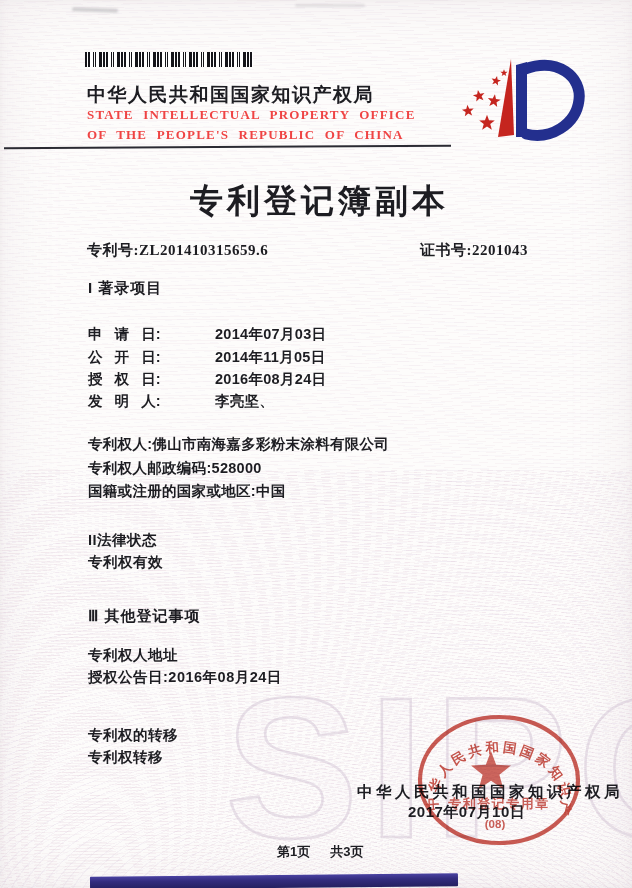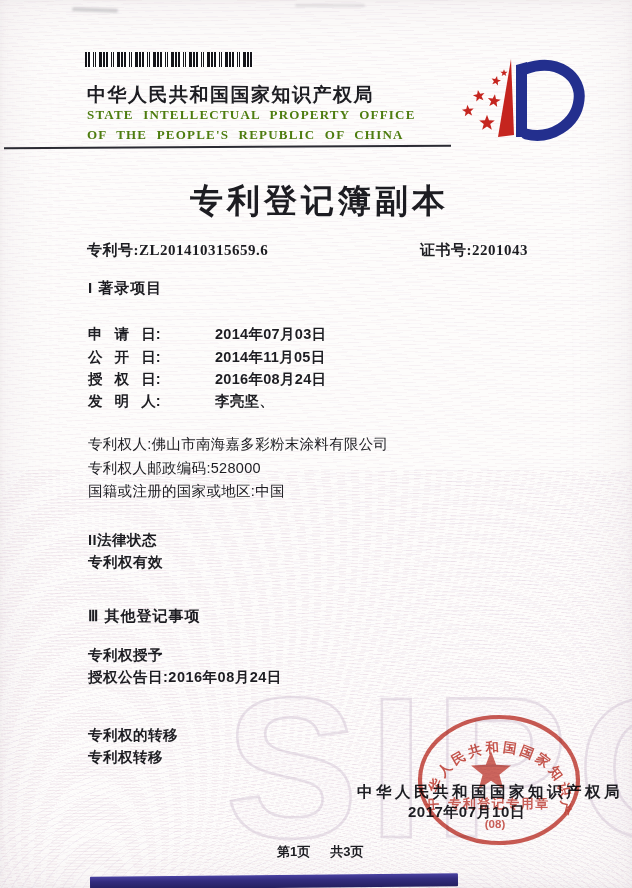--- a/index.html
+++ b/index.html
@@ -30,32 +30,32 @@
   .smudge{background:rgba(120,120,125,.3);filter:blur(1px);border-radius:2px;}
 
   .barcode{
     left:85px;top:52px;width:168px;height:15px;z-index:3;
     background:repeating-linear-gradient(90deg,
       #15151a 0 2px,#fff 2px 3px,#15151a 3px 5px,#fff 5px 8px,
       #15151a 8px 9px,#fff 9px 10px,#15151a 10px 11px,#fff 11px 14px,
       #15151a 14px 17px,#fff 17px 18px);
   }
   .cn-header{left:87px;top:82px;font-size:19px;font-weight:700;letter-spacing:1.5px;white-space:nowrap;}
-  .en-header{left:87px;font-family:"Liberation Serif",serif;font-size:13px;font-weight:700;letter-spacing:1.2px;word-spacing:5px;white-space:nowrap;color:#4d7c0f;}
+  .en-header{left:87px;font-family:"Liberation Serif",serif;font-size:13px;font-weight:700;letter-spacing:1.2px;word-spacing:5px;white-space:nowrap;color:#ef4444;}
   .rule{left:4px;top:146px;width:447px;height:2px;background:#2b2b33;transform:rotate(-.35deg);}
 
   .doc-title{left:190px;top:179px;font-size:33px;font-weight:700;letter-spacing:4px;white-space:nowrap;}
   .num{font-size:15px;font-weight:700;letter-spacing:.5px;white-space:nowrap;font-family:Liberation Serif, serif;}
 
   .sec-h{font-size:15px;font-weight:700;letter-spacing:1px;white-space:nowrap;}
   .fields{left:88px;top:303px;}
   .frow{display:flex;height:22.3px;align-items:flex-start;}
   .flabel{display:inline-block;width:127px;font-size:14.5px;font-weight:700;white-space:pre;}
   .fvalue{font-size:14.5px;font-weight:700;letter-spacing:.3px;white-space:nowrap;}
-  .holder{left:88px;top:433px;font-size:14.5px;font-weight:400;line-height:23.5px;letter-spacing:.3px;white-space:nowrap;}
+  .holder{left:88px;top:433px;font-size:14.5px;font-weight:700;line-height:23.5px;letter-spacing:.3px;white-space:nowrap;}
   .line14{font-size:14.5px;font-weight:700;letter-spacing:.5px;white-space:nowrap;}
 
   .seal-office{left:357px;top:782px;font-size:15.5px;font-weight:700;letter-spacing:3.5px;white-space:nowrap;z-index:3;}
   .seal-date{left:408px;top:803px;font-size:15px;font-weight:700;letter-spacing:.5px;white-space:nowrap;z-index:3;}
   .seal-svg{left:415px;top:712px;z-index:4;mix-blend-mode:multiply;opacity:.93;}
 
   .footer{left:277px;top:843px;font-size:13px;font-weight:700;z-index:3;white-space:nowrap;}
   .footer span{margin-right:20px;}
   .navy-bar{
     left:90px;top:875px;width:368px;height:13px;z-index:5;
@@ -135,21 +135,21 @@
   <div class="abs holder z3">
     <div>专利权人:佛山市南海嘉多彩粉末涂料有限公司</div>
     <div>专利权人邮政编码:528000</div>
     <div>国籍或注册的国家或地区:中国</div>
   </div>
 
   <div class="abs line14 z3" style="left:88px;top:531px;">II法律状态</div>
   <div class="abs line14 z3" style="left:88px;top:553px;">专利权有效</div>
 
   <div class="abs sec-h z3" style="left:88px;top:607px;">Ⅲ 其他登记事项</div>
-  <div class="abs line14 z3" style="left:88px;top:646px;">专利权授予</div>
+  <div class="abs line14 z3" style="left:88px;top:646px;">专利权人地址</div>
   <div class="abs line14 z3" style="left:88px;top:668px;">授权公告日:2016年08月24日</div>
   <div class="abs line14 z3" style="left:88px;top:726px;">专利权的转移</div>
   <div class="abs line14 z3" style="left:88px;top:748px;">专利权转移</div>
 
   <div class="abs seal-office">中华人民共和国国家知识产权局</div>
   <div class="abs seal-date">2017年07月10日</div>
 
   <svg class="abs seal-svg" width="172" height="140" viewBox="0 0 172 140">
     <ellipse cx="84" cy="68" rx="79" ry="63" fill="none" stroke="#bf372c" stroke-width="4.2" opacity=".88"></ellipse>
     <path id="sealArc" d="M 24,100 A 62,48 0 1 1 144,100" fill="none"></path>

